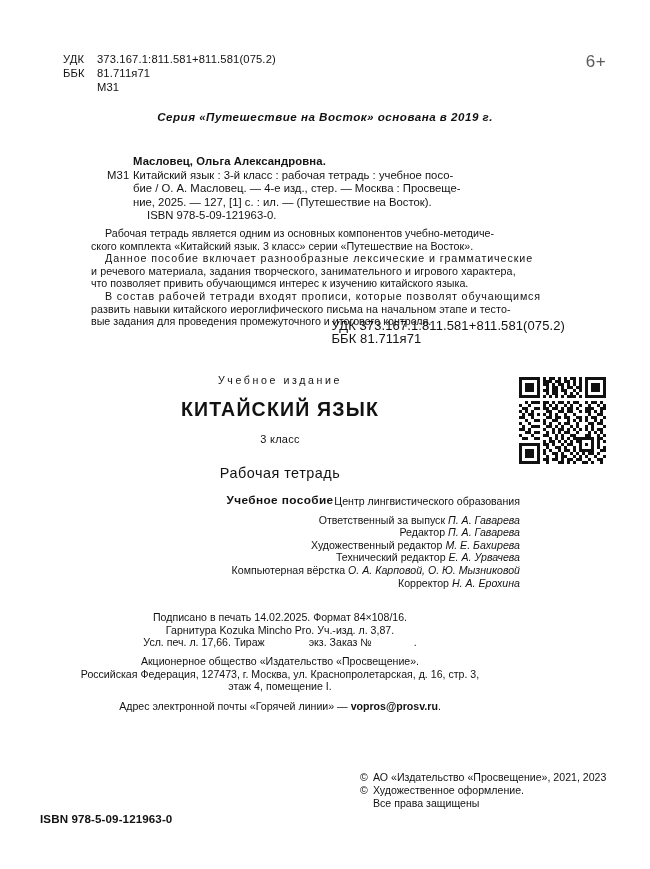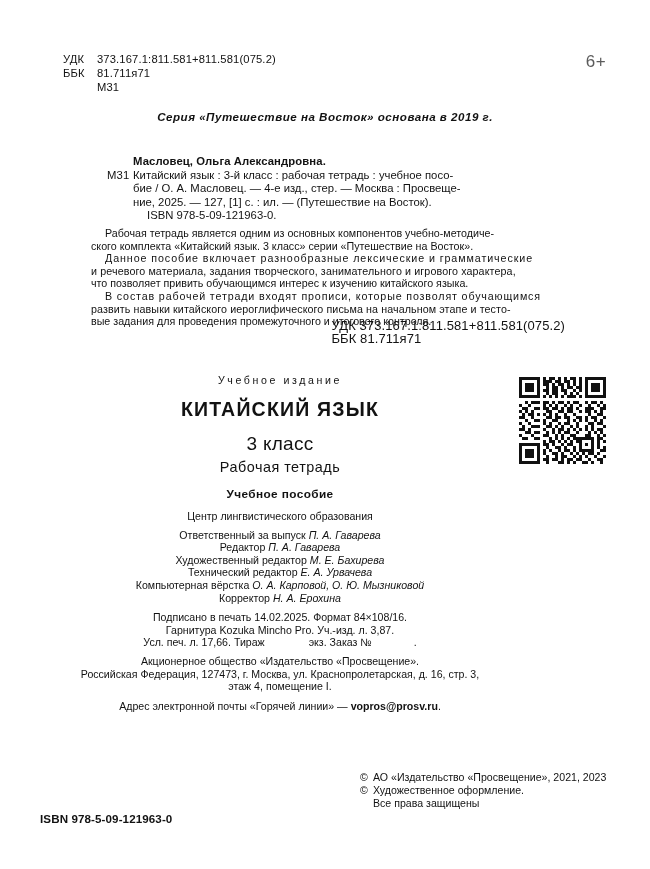--- a/index.html
+++ b/index.html
@@ -136,23 +136,23 @@
     letter-spacing: 0.2px;
     margin-bottom: 14px;
   }
   .ed-title {
     font-size: 19.5px;
     font-weight: bold;
     letter-spacing: 1.2px;
     margin-bottom: 12px;
   }
   .ed-grade {
-    font-size: 19px;
+    font-size: 11px;
     letter-spacing: 0.3px;
-    margin-bottom: 4px;
+    margin-bottom: 20px;
   }
   .ed-kind2 {
     font-size: 14.4px;
     letter-spacing: 0.5px;
     margin-bottom: 12px;
   }
   .ed-kind3 {
     font-size: 11.8px;
     font-weight: bold;
     letter-spacing: 0.4px;
@@ -164,22 +164,22 @@
     top: 377px;
     width: 87px;
     height: 87px;
   }
   .qr-wrap svg { display: block; width: 87px; height: 87px; }
 
   
   .staff {
     left: 40px;
     width: 480px;
-    top: 510px;
-    text-align: center;
+    top: 495px;
+    text-align: right;
     font-size: 10.6px;
     line-height: 12.6px;
   }
   .staff .center-head { margin-bottom: 6px; }
 
   
   .printdata {
     left: 40px;
     width: 480px;
     top: 611px;

